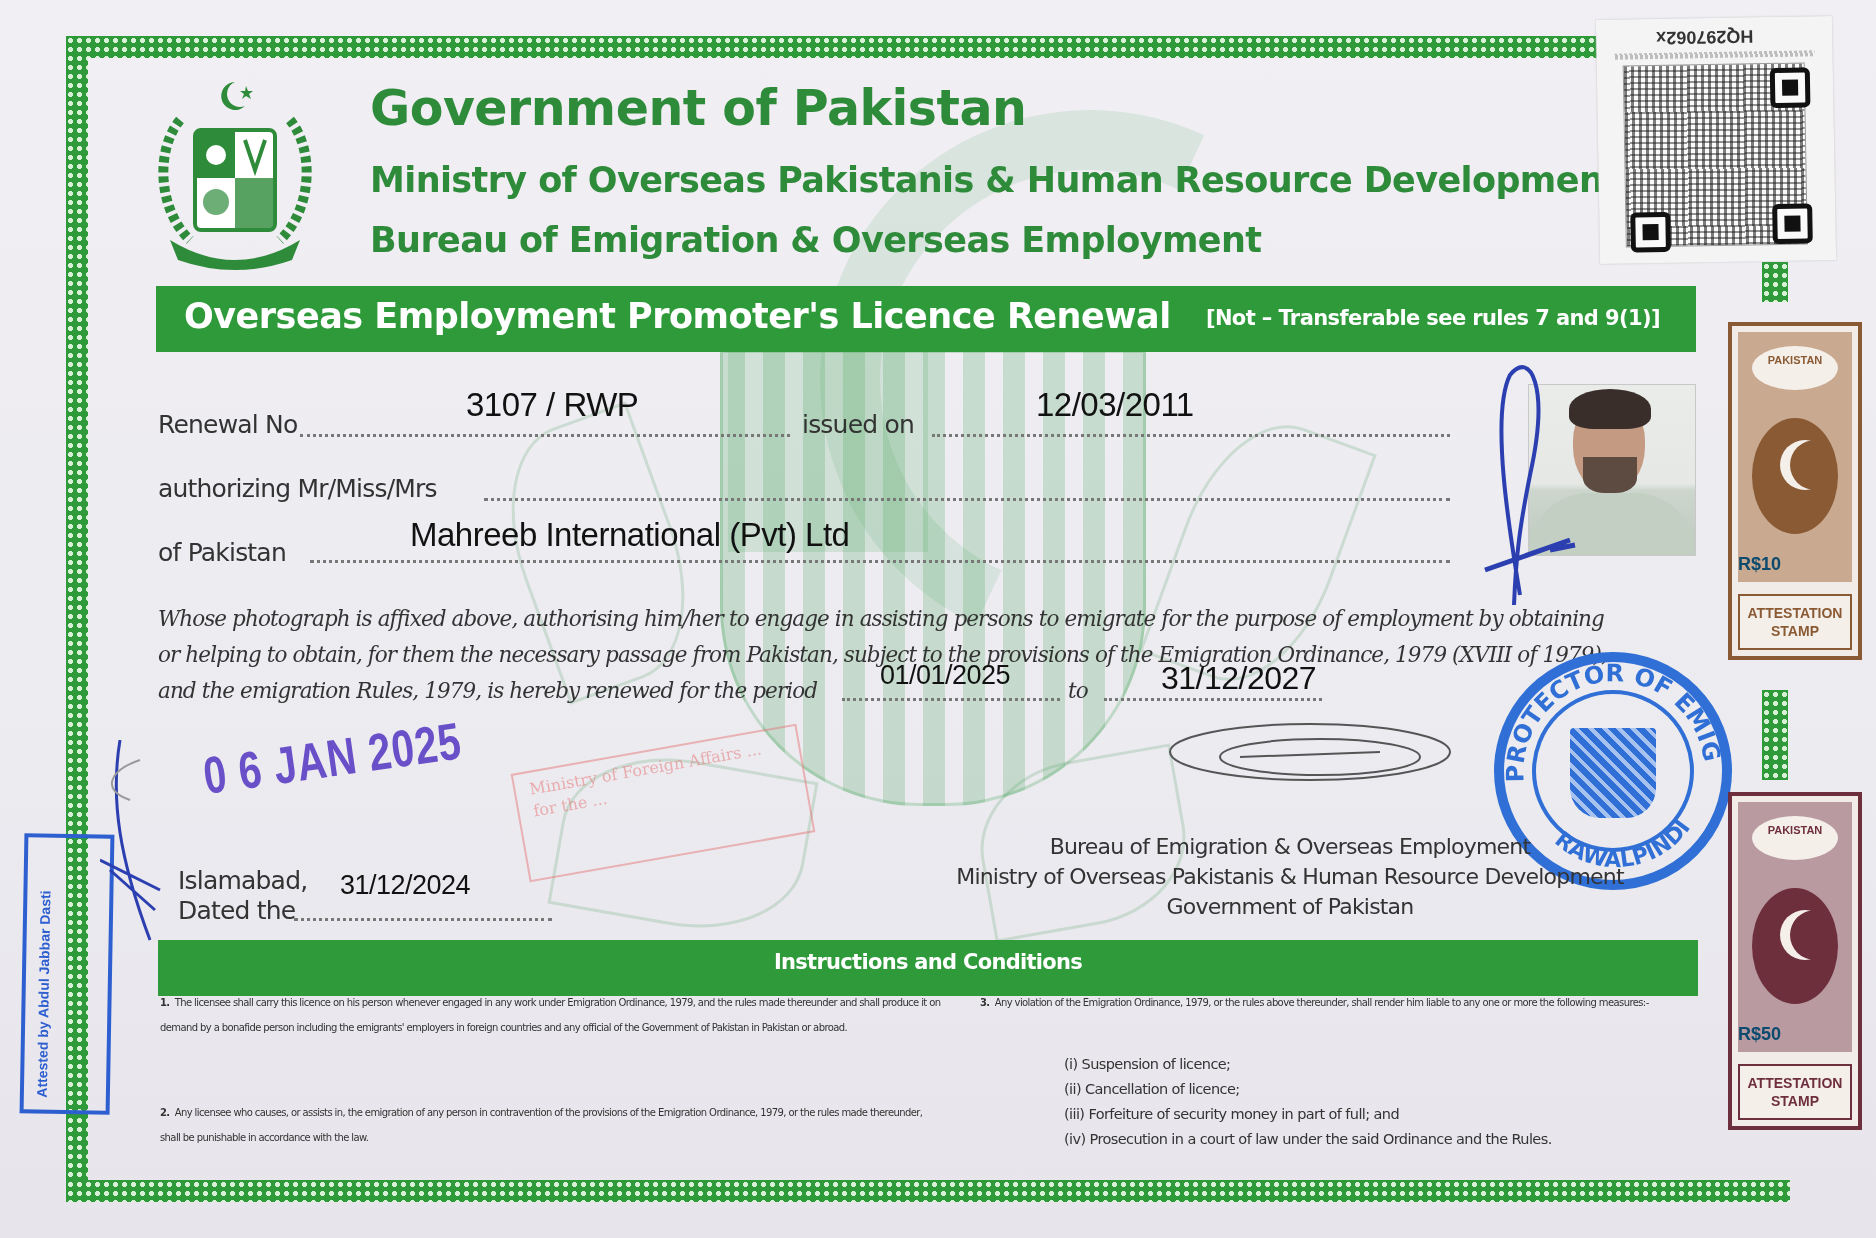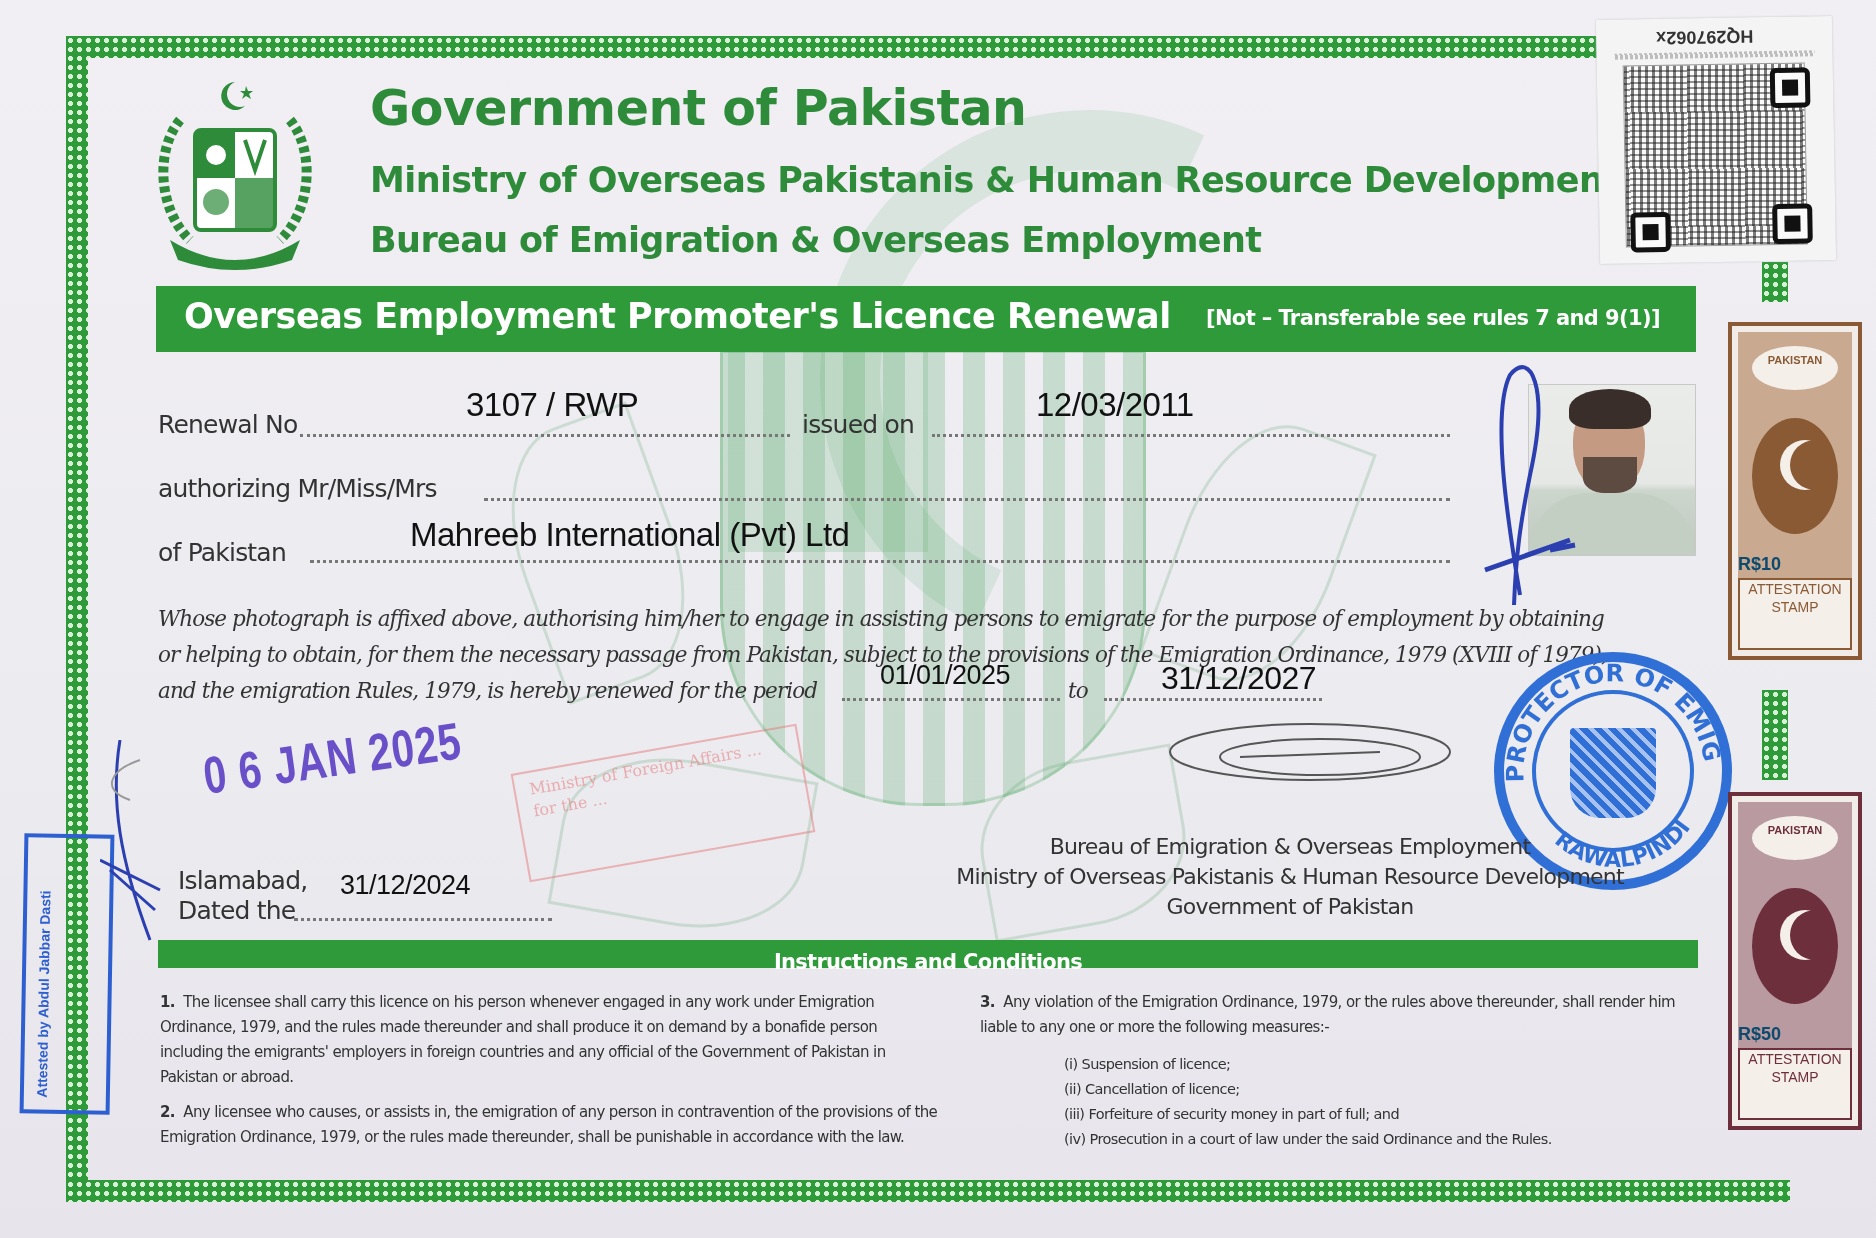--- a/index.html
+++ b/index.html
@@ -38,21 +38,21 @@
   .photo .hair{position:absolute;left:40px;top:4px;width:82px;height:40px;border-radius:50% 50% 30% 30%;background:#3a2e2a;}
   .photo .beard{position:absolute;left:54px;top:72px;width:54px;height:36px;border-radius:0 0 40% 40%;background:#5d4a40;}
   .photo .body{position:absolute;left:0;top:108px;width:166px;height:70px;border-radius:60px 60px 0 0;background:#c3cfc3;}
   
   .rev-stamp{position:absolute;width:126px;height:330px;border:4px solid;background:#f2ece8;}
   .rev-stamp .inner{position:absolute;left:6px;top:6px;right:6px;height:250px;}
   .rev-stamp .pk{position:absolute;left:14px;right:14px;top:14px;height:44px;border-radius:50%;background:#f5efea;font-size:11px;font-weight:bold;text-align:center;padding-top:8px;box-sizing:border-box;}
   .rev-stamp .oval{position:absolute;left:14px;right:14px;top:86px;height:116px;border-radius:50%;}
   .rev-stamp .moon{position:absolute;left:28px;top:22px;width:50px;height:50px;border-radius:50%;box-shadow:10px 0 0 0 #f5efea inset;}
   .rev-stamp .amt{position:absolute;left:0;right:0;top:222px;text-align:left;font-size:18px;color:#0c4a6e;font-weight:bold;}
-  .rev-stamp .att{position:absolute;left:6px;right:6px;bottom:6px;height:72px;border:2px solid;background:#f5efea;text-align:center;font-size:14px;line-height:18px;box-sizing:border-box;}
+  .rev-stamp .att{position:absolute;left:6px;right:6px;bottom:6px;height:56px;border:2px solid;background:#f5efea;text-align:center;font-size:14px;line-height:18px;padding-top:8px;box-sizing:border-box;font-weight:bold;}
   
   .qr-wrap{position:absolute;left:1598px;top:18px;width:236px;height:244px;background:#f4f4f4;box-shadow:0 0 2px #bbb;transform:rotate(-1deg);}
   .qr-code-text{position:absolute;left:60px;top:8px;font-size:18px;font-weight:bold;color:#333;transform:rotate(180deg);}
   .qr-sub{position:absolute;left:18px;top:34px;width:200px;height:6px;background:repeating-linear-gradient(90deg,#999 0 3px,transparent 3px 5px);opacity:.6;}
   .qr{position:absolute;left:26px;top:46px;width:180px;height:180px;border:1px solid #999;background:
     repeating-linear-gradient(90deg,rgba(20,20,20,.55) 0 3px,transparent 3px 7px),
     repeating-linear-gradient(0deg,rgba(20,20,20,.45) 0 2px,transparent 2px 6px),#fafafa;}
   .finder{position:absolute;width:30px;height:30px;border:5px solid #111;border-radius:6px;background:#fafafa;}
   .finder::after{content:"";position:absolute;left:7px;top:7px;width:16px;height:16px;background:#111;}
   
@@ -61,22 +61,22 @@
   .seal .core{position:absolute;left:66px;top:66px;width:86px;height:90px;background:repeating-linear-gradient(45deg,#2f6fd6 0 6px,#a8c2ef 6px 10px);border-radius:4px 4px 30px 30px;}
   .seal svg{position:absolute;left:-10px;top:-10px;}
   
   .date-stamp{position:absolute;left:208px;top:746px;font-family:"Liberation Sans",sans-serif;font-weight:bold;font-size:52px;color:#6a50c8;transform:rotate(-8deg) scaleX(.78);transform-origin:left bottom;letter-spacing:1px;}
   .red-stamp{position:absolute;left:518px;top:748px;width:290px;height:110px;border:2px solid rgba(230,120,120,.5);transform:rotate(-10deg);color:rgba(230,110,110,.5);font-size:16px;line-height:22px;padding:6px 14px;box-sizing:border-box;font-family:"DejaVu Serif",serif;}
   .left-stamp{position:absolute;left:22px;top:834px;width:90px;height:280px;border:4px solid #2e5fd0;box-sizing:border-box;transform:rotate(1deg);}
   .left-stamp .txt{position:absolute;left:10px;top:20px;width:60px;height:240px;color:#2e5fd0;font-size:14px;font-weight:bold;writing-mode:vertical-rl;transform:rotate(180deg);}
   
   .sig{position:absolute;font-family:"DejaVu Sans",sans-serif;color:#333;text-align:center;letter-spacing:-0.8px;}
   
-  .cond-bar{position:absolute;left:158px;top:940px;width:1540px;height:28px;background:#2f9a3a;color:#fff;text-align:center;font-family:"DejaVu Sans",sans-serif;font-weight:bold;font-size:21px;line-height:44px;letter-spacing:-0.7px;}
-  .cond{position:absolute;font-family:"DejaVu Sans",sans-serif;font-size:15px;color:#333;line-height:25px;letter-spacing:-0.6px;}
+  .cond-bar{position:absolute;left:158px;top:940px;width:1540px;height:56px;background:#2f9a3a;color:#fff;text-align:center;font-family:"DejaVu Sans",sans-serif;font-weight:bold;font-size:21px;line-height:44px;letter-spacing:-0.7px;}
+  .cond{position:absolute;font-family:"DejaVu Sans",sans-serif;font-size:10px;color:#333;line-height:25px;letter-spacing:-0.6px;}
   .cond b{font-weight:bold;}
   .sub-list{position:absolute;left:1064px;top:1052px;font-family:"DejaVu Sans",sans-serif;font-size:14.5px;color:#333;line-height:25px;letter-spacing:-0.6px;}
 </style>
 </head>
 <body>
 
 <div class="sheet">
 
   <div class="wm wm-moon"></div>
   <div class="wm wm-shield"></div>

